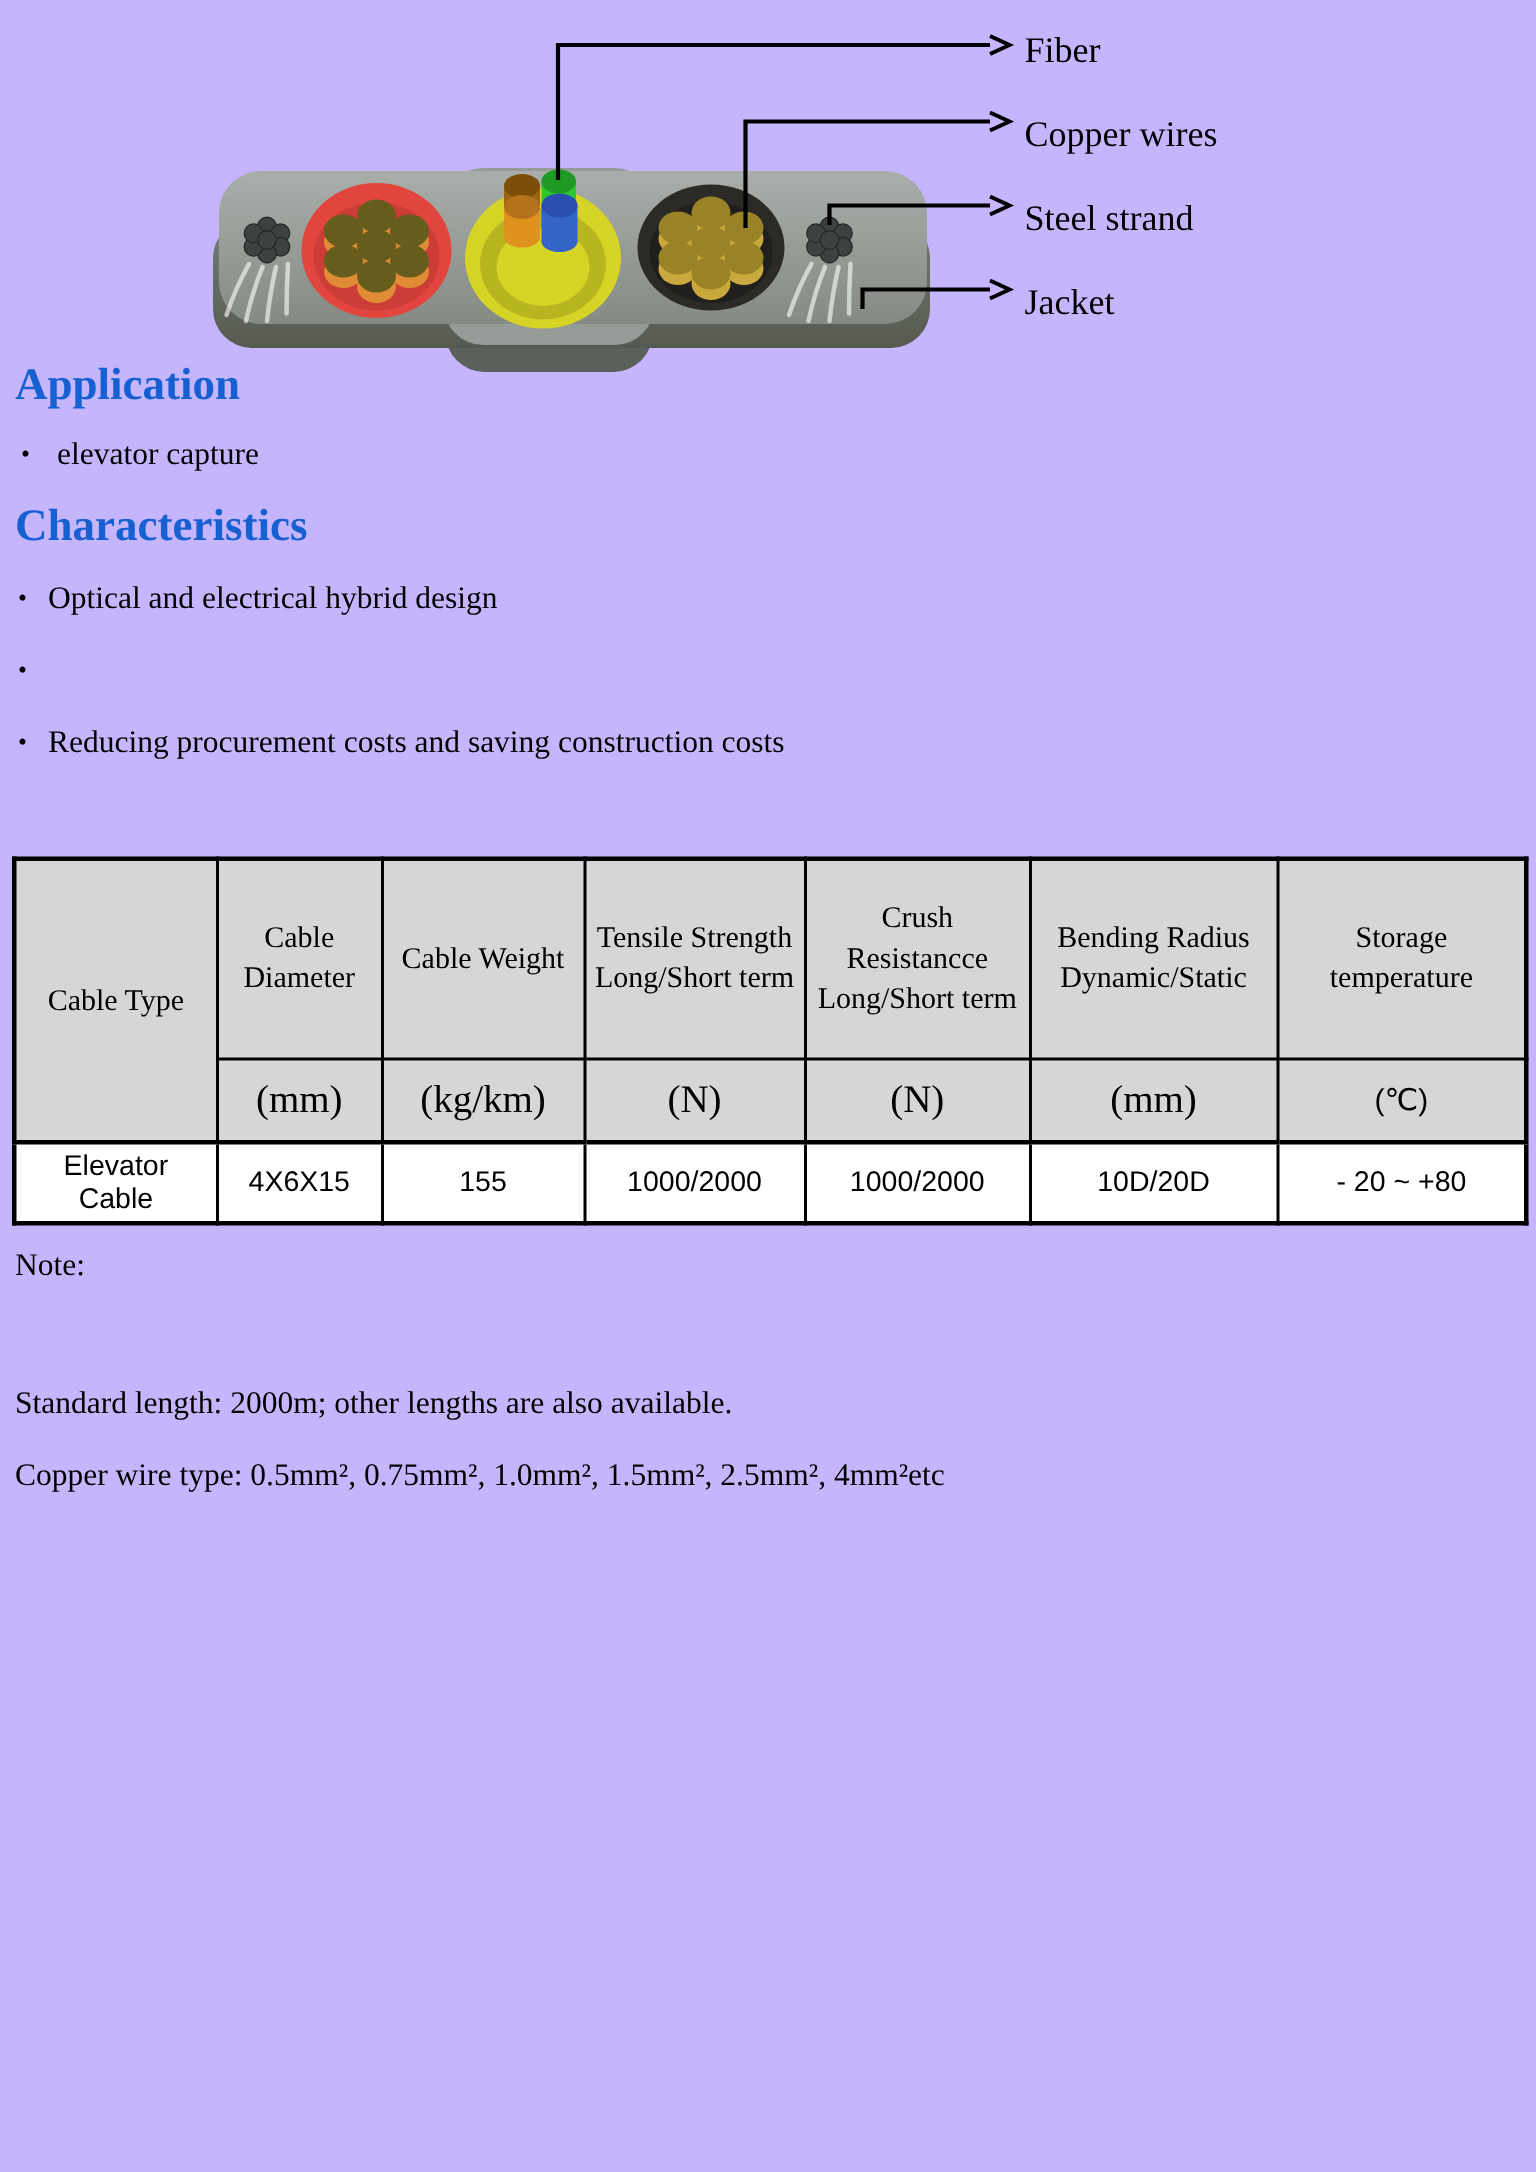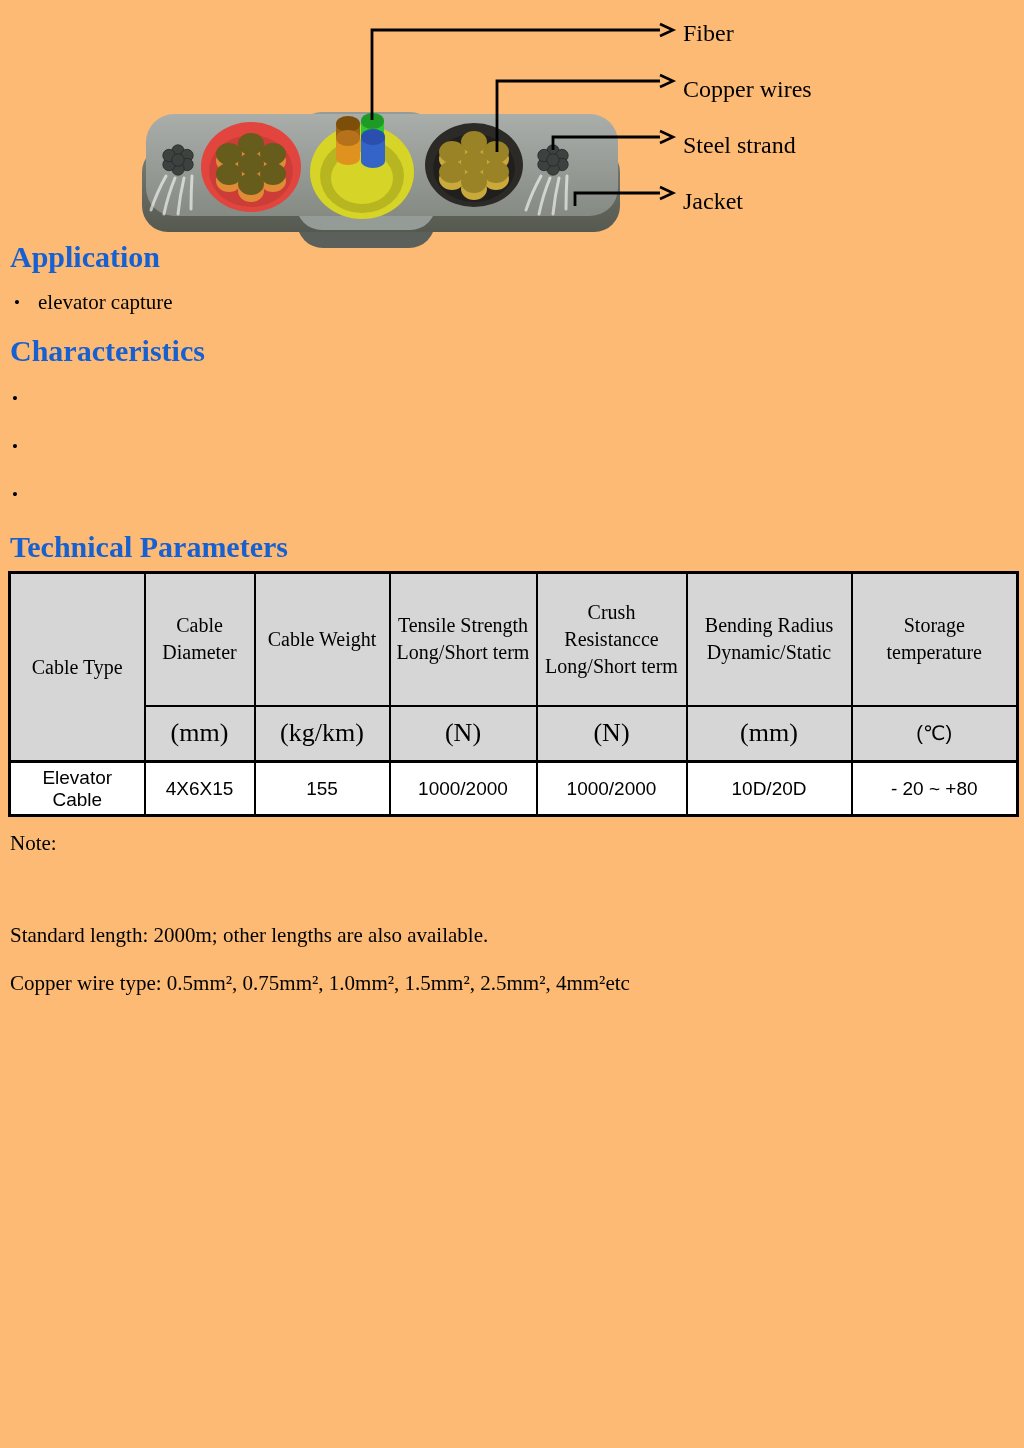--- a/index.html
+++ b/index.html
@@ -1,17 +1,17 @@
 <!DOCTYPE html>
 <html><head>
 <meta charset="utf-8">
 <style>
   html,body{margin:0;padding:0;background:#fff;}
   .page{
-    position:relative;width:1024px;height:1448px;background:#fdba74;
+    position:relative;width:1024px;height:1448px;background:#c4b5fd;
     font-family:"Liberation Serif","DejaVu Serif",serif;color:#000;overflow:hidden;
   }
   .abs{position:absolute;}
   .sec-title{
     font-size:30px;font-weight:bold;color:#1660d2;
     font-family:"Liberation Serif","DejaVu Serif",serif;white-space:nowrap;
   }
   .bullet-row{display:flex;align-items:flex-start;font-size:21px;line-height:25px;}
   .bullet-dot{width:20px;text-align:left;font-size:17px;line-height:25px;flex:0 0 auto;}
   .note-line{font-size:21px;line-height:25px;white-space:nowrap;text-align:right;}
@@ -199,29 +199,30 @@
 
   <div class="abs sec-title" style="left:10px;top:240px;">Application</div>
   <div class="abs bullet-row" style="left:14px;top:290px;width:700px;">
     <span class="bullet-dot">•</span>
     <span style="padding-left:4px;">elevator capture</span>
   </div>
 
   <div class="abs sec-title" style="left:10px;top:334px;">Characteristics</div>
   <div class="abs bullet-row" style="left:12px;top:386px;width:800px;">
     <span class="bullet-dot">•</span>
+    <span>Optical and electrical hybrid design</span>
   </div>
   <div class="abs bullet-row" style="left:12px;top:434px;width:800px;">
     <span class="bullet-dot">•</span>
   </div>
   <div class="abs bullet-row" style="left:12px;top:482px;width:800px;">
     <span class="bullet-dot">•</span>
-  </div>
-
-  <div class="abs sec-title" style="left:10px;top:530px;">Technical Parameters</div>
+    <span>Reducing procurement costs and saving construction costs</span>
+  </div>
+
 
   <div class="abs" style="left:8px;top:571px;">
     <table class="tech">
       <colgroup>
         <col style="width:135px">
           <col style="width:110px">
           <col style="width:135px">
         <col style="width:147px">
           <col style="width:150px">
           <col style="width:165px">

